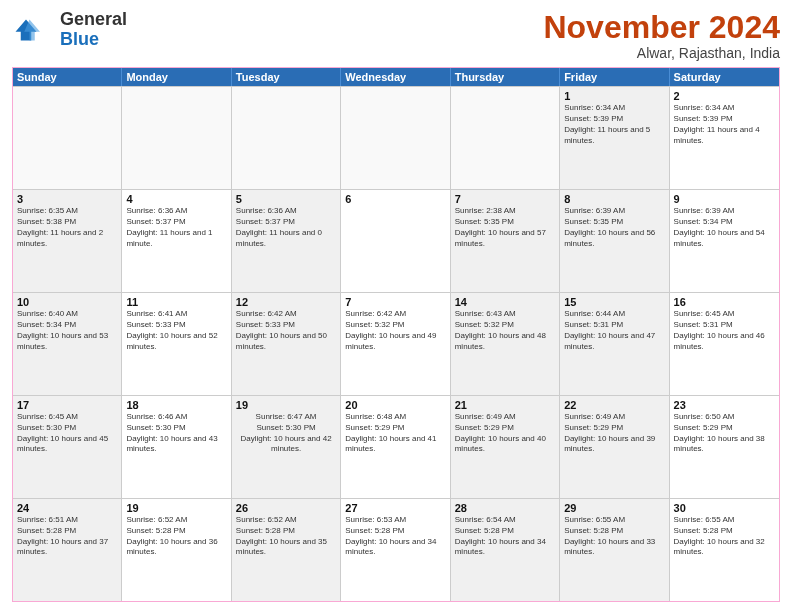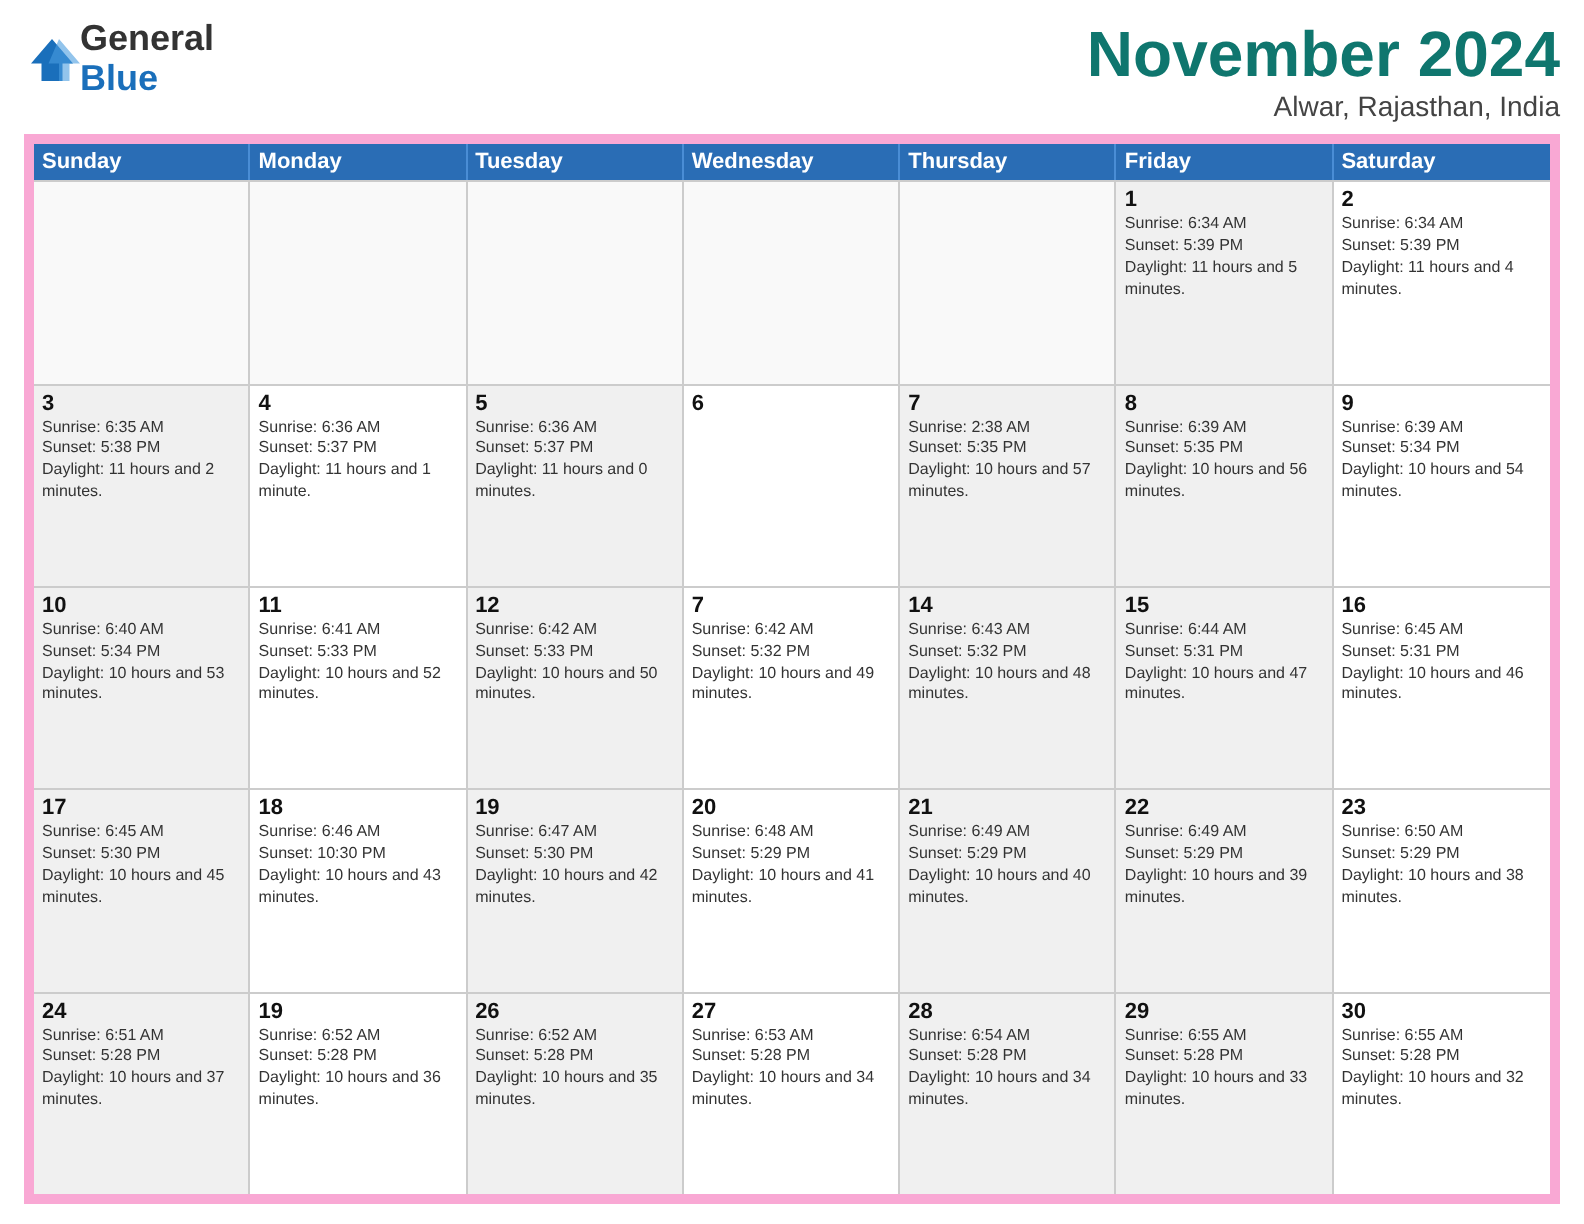--- a/index.html
+++ b/index.html
@@ -19,51 +19,51 @@
     }
     .header {
       display: flex;
       justify-content: space-between;
       align-items: flex-start;
       margin-bottom: 6px;
     }
     .logo {
       display: flex;
       align-items: center;
-      gap: 0;
+      gap: 20px;
     }
     .logo-text {
       font-size: 18px;
       font-weight: bold;
       line-height: 1.1;
     }
     .logo-general { color: #333; }
     .logo-blue { color: #1a6fbb; }
     .logo-icon {
       width: 28px;
       height: 28px;
     }
     .title-block {
       text-align: right;
     }
     .month-title {
       font-size: 32px;
       font-weight: bold;
-      color: #0f766e;
+      color: #c2410c;
       line-height: 1.1;
     }
     .location-title {
       font-size: 14px;
       color: #444;
     }
     .calendar {
       flex: 1;
       display: flex;
       flex-direction: column;
-      border: 5px solid #f9a8d4;
+      border: 1px solid #f9a8d4;
     }
     .cal-header {
       display: grid;
       grid-template-columns: repeat(7, 1fr);
       background: #2a6db5;
     }
     .cal-header-cell {
       color: #fff;
       font-size: 11px;
       font-weight: bold;
@@ -246,26 +246,26 @@
         <div class="cal-row">
           <div class="cal-cell shaded">
             <span class="day-num">17</span>
             <div class="day-info" style="white-space: pre-line;">Sunrise: 6:45 AM
 Sunset: 5:30 PM
 Daylight: 10 hours and 45 minutes.</div>
           </div>
           <div class="cal-cell">
             <span class="day-num">18</span>
             <div class="day-info" style="white-space: pre-line;">Sunrise: 6:46 AM
-Sunset: 10:30 PM
+Sunset: 5:30 PM
 Daylight: 10 hours and 43 minutes.</div>
           </div>
           <div class="cal-cell shaded">
             <span class="day-num">19</span>
-            <div class="day-info" style="white-space: pre-line;">Sunrise: 6:47 AM
+            <div class="day-info" style="white-space: pre-line; text-align: center;">Sunrise: 6:47 AM
 Sunset: 5:30 PM
 Daylight: 10 hours and 42 minutes.</div>
           </div>
           <div class="cal-cell">
             <span class="day-num">20</span>
             <div class="day-info" style="white-space: pre-line;">Sunrise: 6:48 AM
 Sunset: 5:29 PM
 Daylight: 10 hours and 41 minutes.</div>
           </div>
           <div class="cal-cell shaded">

